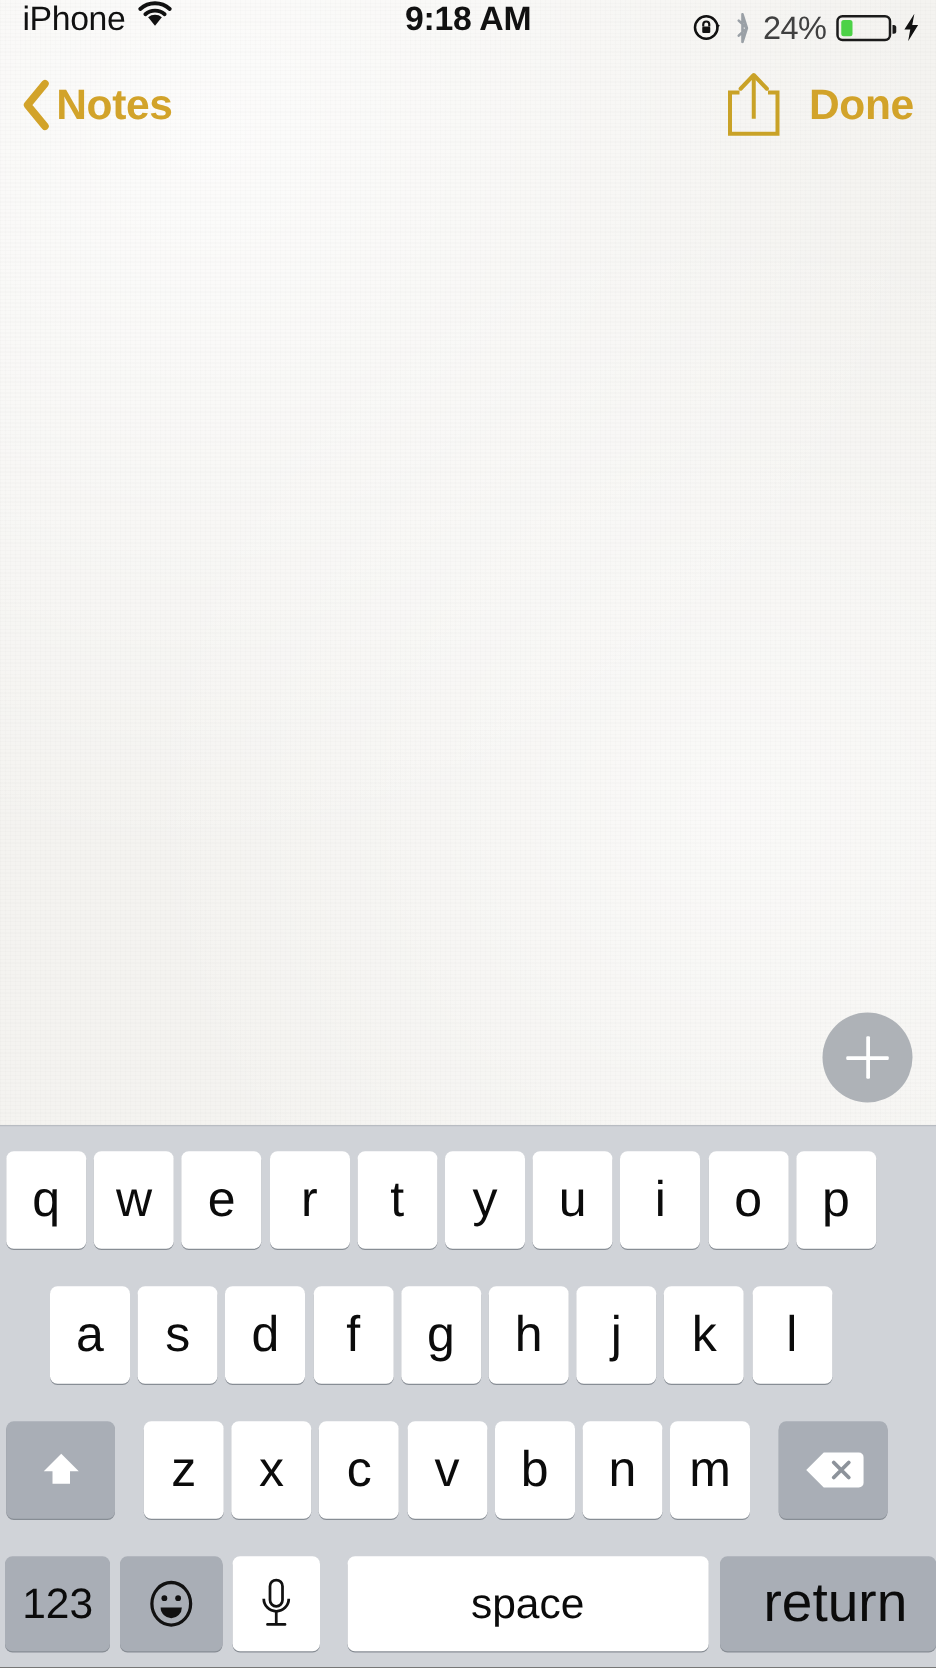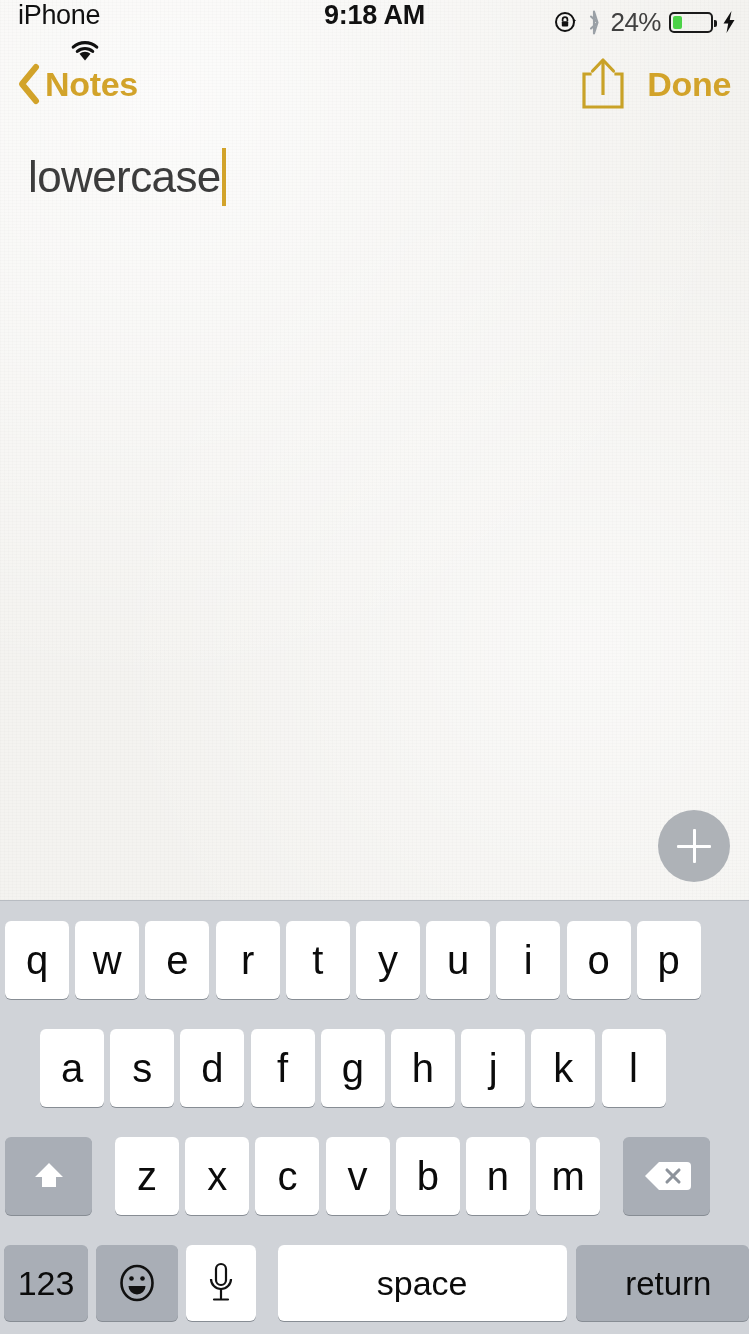--- a/index.html
+++ b/index.html
@@ -39,23 +39,22 @@
     height: 44px;
     display: flex;
     align-items: center;
     z-index: 6;
   }
   #status-left {
     position: absolute;
     left: 18px;
     top: 0; height: 44px;
     display: flex;
-    align-items: flex-end;
+    align-items: flex-start;
     gap: 9px;
-    flex-direction: column;
   }
   #carrier-label {
     font-size: 27px;
     color: #111;
     letter-spacing: -0.3px;
   }
   #status-center {
     position: absolute;
     left: 0; right: 0; top: 0; height: 44px;
     display: flex; align-items: flex-start; justify-content: center;
@@ -223,21 +222,21 @@
 
   #kbd-row-3 .key.letter { width: 64px; margin-left: 6.2px; }
   #kbd-row-3 #key-shift { width: 87px; margin-left: 5px; }
   #kbd-row-3 #key-z { margin-left: 23px; }
   #kbd-row-3 #key-backspace { width: 87px; margin-left: 23px; }
 
   #kbd-row-4 #key-123      { width: 85px; margin-left: 4px; height: 76px; font-size: 34px; }
   #kbd-row-4 #key-emoji    { width: 83px; margin-left: 8px; height: 76px; }
   #kbd-row-4 #key-dictate  { width: 70px; margin-left: 8px; height: 76px; }
   #kbd-row-4 #key-space    { width: 292px; margin-left: 22px; height: 76px; font-size: 34px; }
-  #kbd-row-4 #key-return   { width: 175px; margin-left: 9px; height: 76px; font-size: 33px; padding-left: 12px; }
+  #kbd-row-4 #key-return   { width: 175px; margin-left: 9px; height: 76px; font-size: 44px; padding-left: 12px; }
 
   .glyph { display: flex; align-items: center; justify-content: center; }
 </style>
 </head>
 <body>
 
 <div id="screen">
 
   <div id="note-area"></div>
 
@@ -301,24 +300,20 @@
           <path d="M13.5 16 L24 5 L34.5 16" stroke="#c9a227" stroke-width="3.2" fill="none" stroke-linecap="round" stroke-linejoin="round"></path>
         </svg>
       </span>
     </div>
 
     <div id="done-button">
       <span>Done</span>
     </div>
   </div>
 
-  <div id="note-body">
-    <span id="note-text">lowercase</span>
-    <span id="text-caret"></span>
-  </div>
 
   <div id="add-button"></div>
 
   <div id="keyboard">
 
     <div class="kbd-row" id="kbd-row-1">
       <div class="key">q</div>
       <div class="key">w</div>
       <div class="key">e</div>
       <div class="key">r</div>

